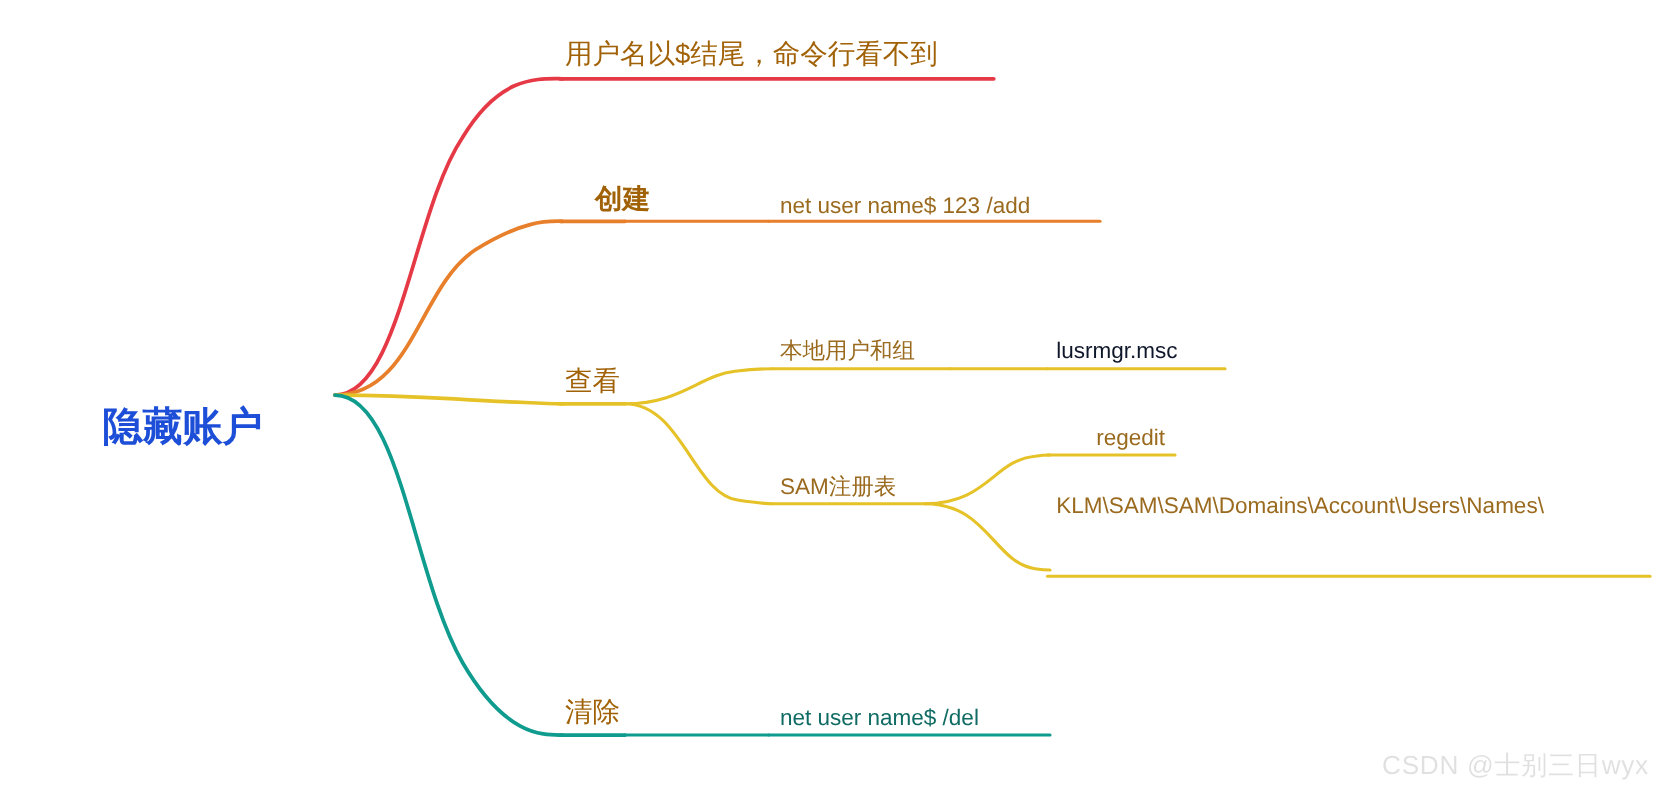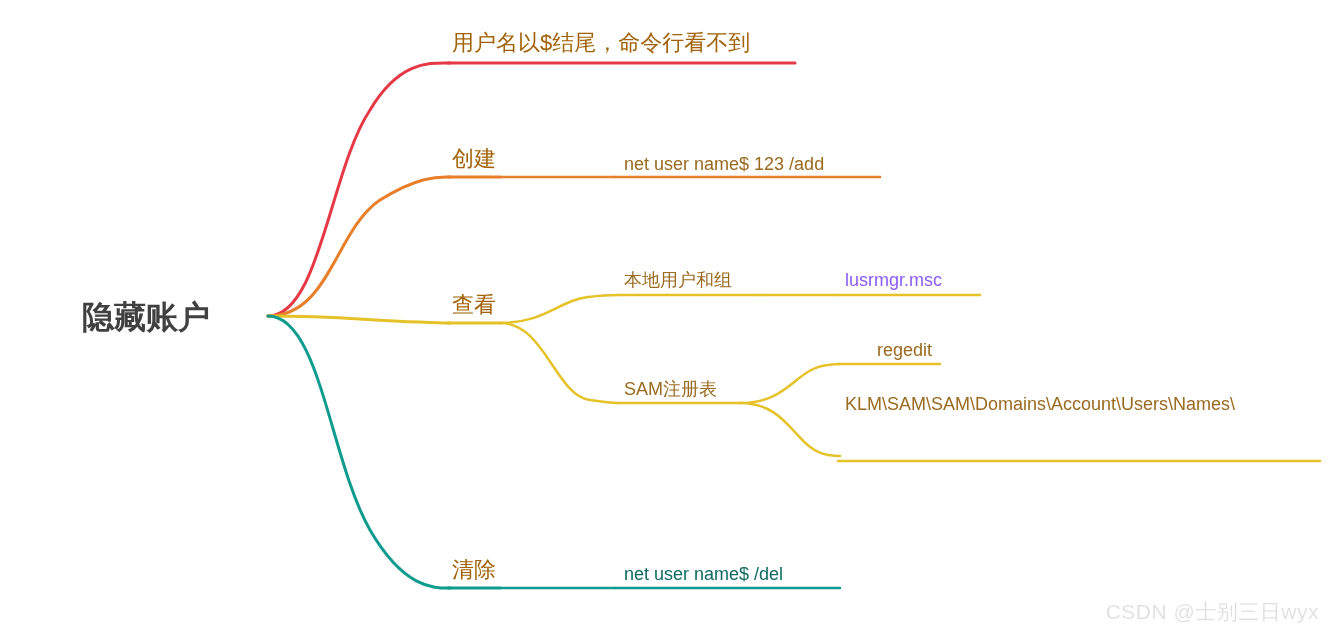--- a/index.html
+++ b/index.html
@@ -26,21 +26,22 @@
     pointer-events: none;
   }
   .node {
     position: absolute;
     white-space: pre-wrap;
     line-height: 1.35;
   }
   .root {
     font-size: 32px;
     font-weight: 700;
-    color: #404040;
+    color: #1d4ed8;
+    margin-top: 24px;
   }
   .branch-label {
     font-size: 22px;
     color: #a16207;
   }
   .leaf {
     font-size: 18px;
   }
   .watermark {
     position: absolute;
@@ -91,27 +92,27 @@
   <line x1="448" y1="588" x2="500" y2="588" stroke="#0f9b8e" stroke-width="3"></line>
 
   <path d="M500 588 C 550 588, 560 588, 615 588" stroke="#0f9b8e" stroke-width="2.5"></path>
   <line x1="615" y1="588" x2="840" y2="588" stroke="#0f9b8e" stroke-width="2.5"></line>
 </svg>
 
 <div class="node root" style="left:82px; top:296px;">隐藏账户</div>
 
 <div class="node branch-label" style="left:452px; top:28px;">用户名以$结尾，命令行看不到</div>
 
-<div class="node branch-label" style="left:452px; top:144px;">创建</div>
+<div class="node branch-label" style="left:476px; top:144px;font-weight:bold;">创建</div>
 <div class="node leaf" style="left: 624px; top: 152px; color: rgb(154, 106, 31); text-align: right;">net user name$ 123 /add</div>
 
 <div class="node branch-label" style="left:452px; top:290px;">查看</div>
 
 <div class="node leaf" style="left: 624px; top: 268px; color: rgb(154, 106, 31);">本地用户和组</div>
-<div class="node leaf" style="left: 845px; top: 268px; color: #8b5cf6;">lusrmgr.msc</div>
+<div class="node leaf" style="left: 845px; top: 268px; color: #0f172a;">lusrmgr.msc</div>
 
 <div class="node leaf" style="left: 624px; top: 377px; color: rgb(154, 106, 31);">SAM注册表</div>
 <div class="node leaf" style="left: 845px; top: 338px; color: rgb(154, 106, 31); margin-left: 32px;">regedit</div>
 <div class="node leaf" style="left: 845px; top: 392px; width: 470px; color: rgb(154, 106, 31);">KLM\SAM\SAM\Domains\Account\Users\Names\</div>
 
 <div class="node branch-label" style="left:452px; top:555px;">清除</div>
 <div class="node leaf" style="left: 624px; top: 562px; color: rgb(15, 107, 99);">net user name$ /del</div>
 
 <div class="watermark">CSDN @士别三日wyx</div>
 

